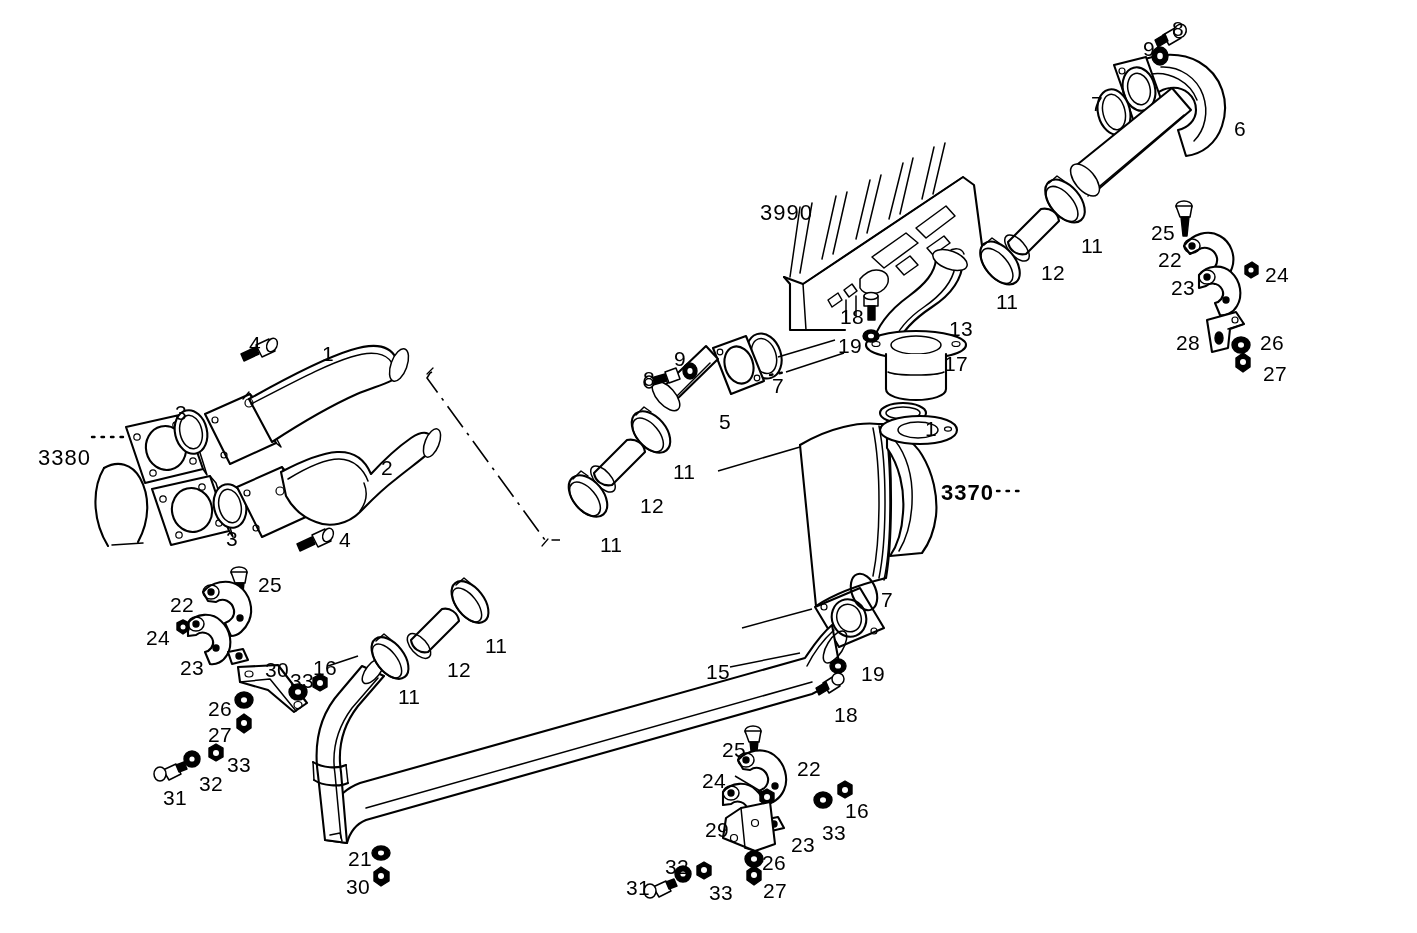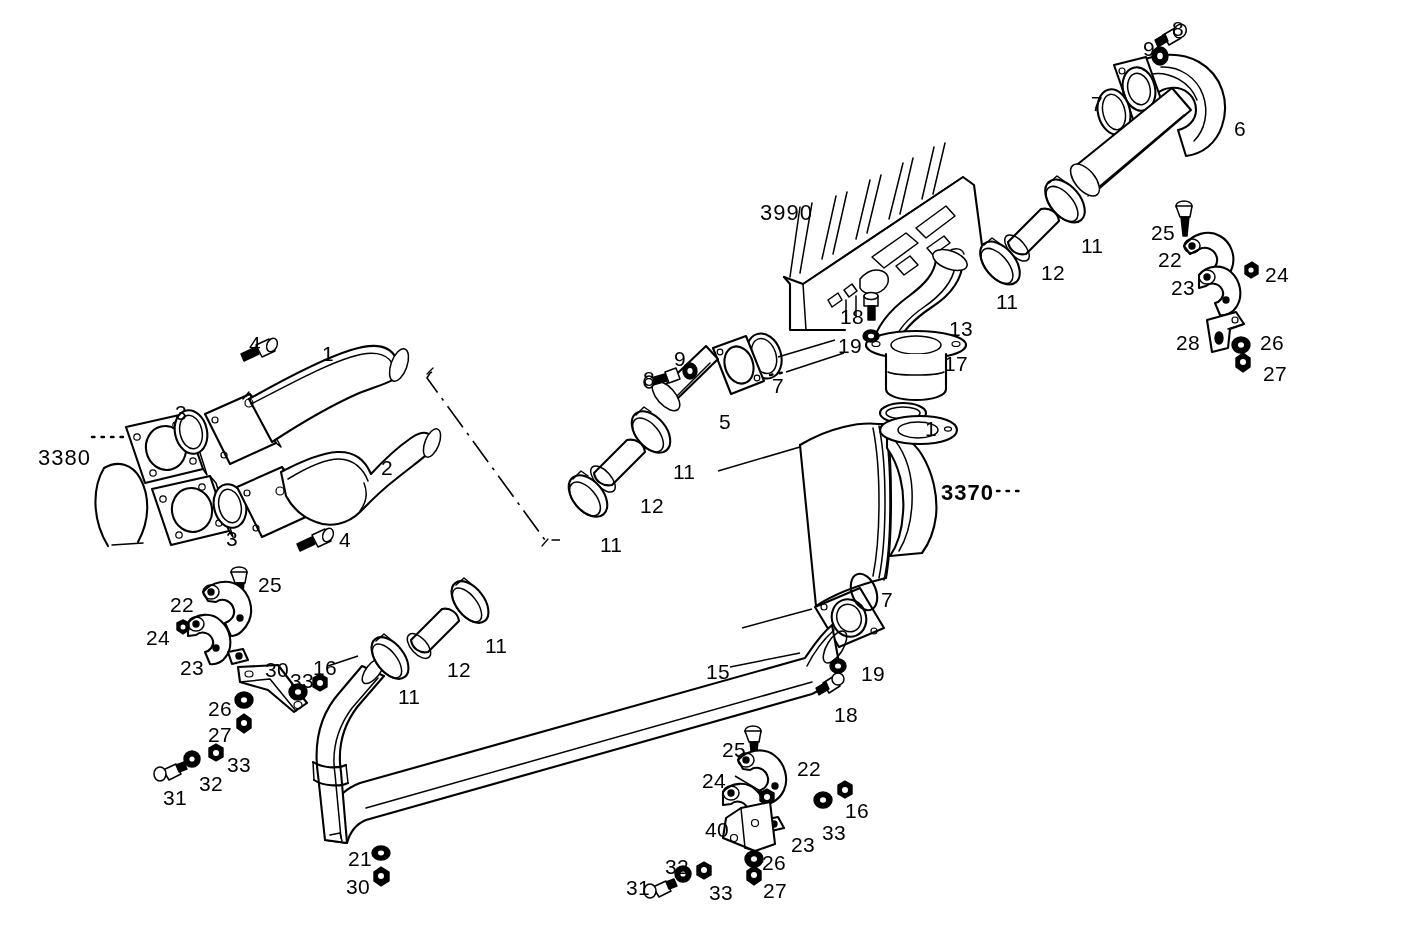--- a/index.html
+++ b/index.html
@@ -592,21 +592,21 @@
   <div class="lbl" style="left:398px;  top:686px;">11</div>
 
   <div class="lbl" style="left:348px;  top:848px;">21</div>
   <div class="lbl" style="left:346px;  top:876px;">30</div>
 
   <div class="lbl" style="left:722px;  top:739px;">25</div>
   <div class="lbl" style="left:797px;  top:758px;">22</div>
   <div class="lbl" style="left:702px;  top:770px;">24</div>
   <div class="lbl" style="left:845px;  top:800px;">16</div>
   <div class="lbl" style="left:822px;  top:822px;">33</div>
-  <div class="lbl" style="left:705px;  top:819px;">40</div>
+  <div class="lbl" style="left:705px;  top:819px;">29</div>
   <div class="lbl" style="left:791px;  top:834px;">23</div>
   <div class="lbl" style="left:762px;  top:852px;">26</div>
   <div class="lbl" style="left:665px;  top:856px;">32</div>
   <div class="lbl" style="left:763px;  top:880px;">27</div>
   <div class="lbl" style="left:709px;  top:882px;">33</div>
   <div class="lbl" style="left:626px;  top:877px;">31</div>
 </div>
 
 </div>
 

